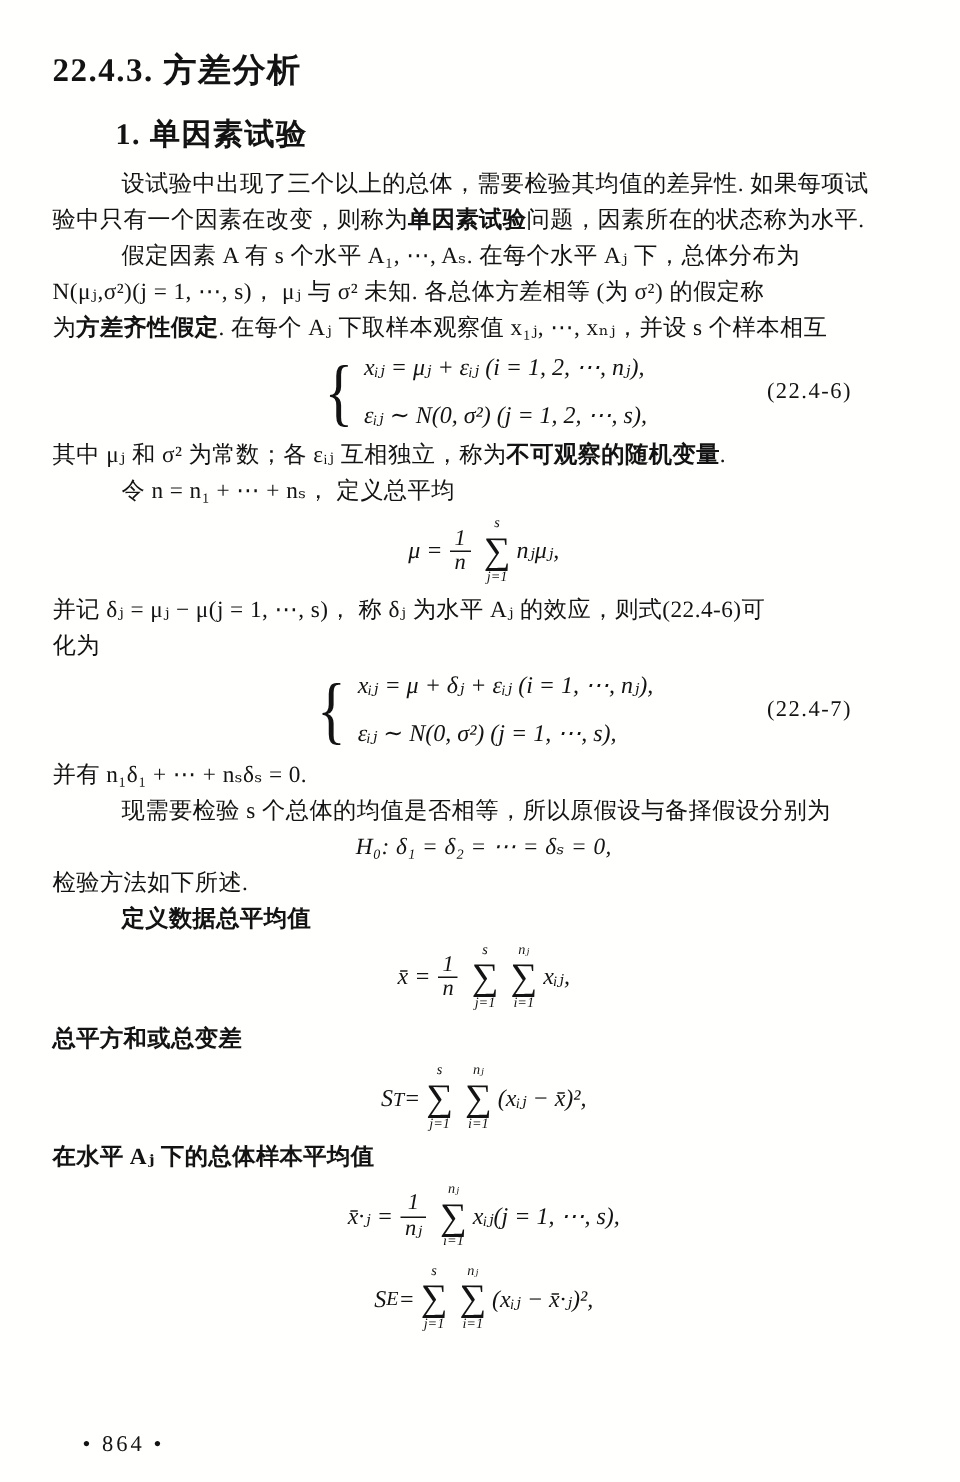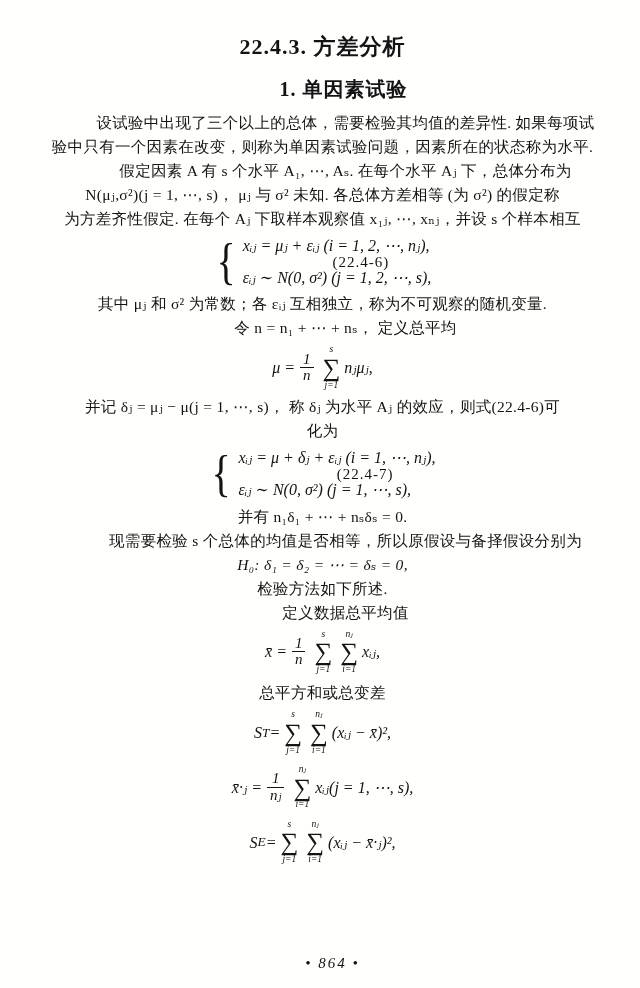--- a/index.html
+++ b/index.html
@@ -8,41 +8,40 @@
     width:640px;height:988px;
     margin:0 auto;
     background:#fdfdfb;
     color:#151515;
     font-family:"Liberation Serif","DejaVu Serif",serif;
     box-sizing:border-box;
     padding:26px 30px 0 35px;
     display:flex;flex-direction:column;
     overflow:hidden;
     filter:contrast(1.02);
-    align-items:center;
   }
   .h1{
     font-size:22px;font-weight:bold;
     letter-spacing:1px;
     margin:6px 0 14px 0;
   }
   .sub{
     font-size:20px;font-weight:bold;
     padding-left:42px;
     margin-bottom:8px;
     letter-spacing:1px;
   }
   .pline{
     font-size:15.5px;
     line-height:24px;
     white-space:nowrap;
     letter-spacing:0.3px;
   }
   .indent{padding-left:46px;}
-  .b{font-weight:normal;}
+  .b{font-weight:bold;}
   
   .math{font-style:italic;}
   .eqwrap{position:relative;margin:5px 0;}
   .eqrow{
     display:flex;align-items:center;justify-content:center;
     font-size:16px;font-style:italic;
     line-height:1.2;
   }
   .eqtag{
     position:absolute;right:42px;top:50%;
@@ -68,21 +67,21 @@
   }
   .frac .den{border-top:1.3px solid #151515;}
   .frac .num,.frac .den{padding:0 3px;}
   .hline{
     font-size:15.5px;line-height:24px;font-style:italic;
     text-align:center;letter-spacing:.3px;
   }
   .footer{
     margin-top:auto;
     padding:0 0 16px 20px;
-    font-size:15px;letter-spacing:2px;font-style:italic;
+    font-size:15px;letter-spacing:2px;
   }
   .mt2{margin-top:2px;}
 </style>
 </head>
 <body>
 
 <div class="page">
 
   <div class="h1">22.4.3. 方差分析</div>
 
@@ -187,20 +186,21 @@
       </span>
       <span class="sum">
         <span class="lim">nⱼ</span>
         <span class="sg">∑</span>
         <span class="lim">i=1</span>
       </span>
       <span class="math"> (xᵢⱼ − x̄)²,</span>
     </div>
   </div>
 
+  <div class="pline b">在水平 Aⱼ 下的总体样本平均值</div>
 
   <div class="eqwrap">
     <div class="eqrow">
       <span class="math">x̄·ⱼ = </span>
       <span class="frac">
         <span class="num">1</span>
         <span class="den">nⱼ</span>
       </span>
       <span class="sum">
         <span class="lim">nⱼ</span>

